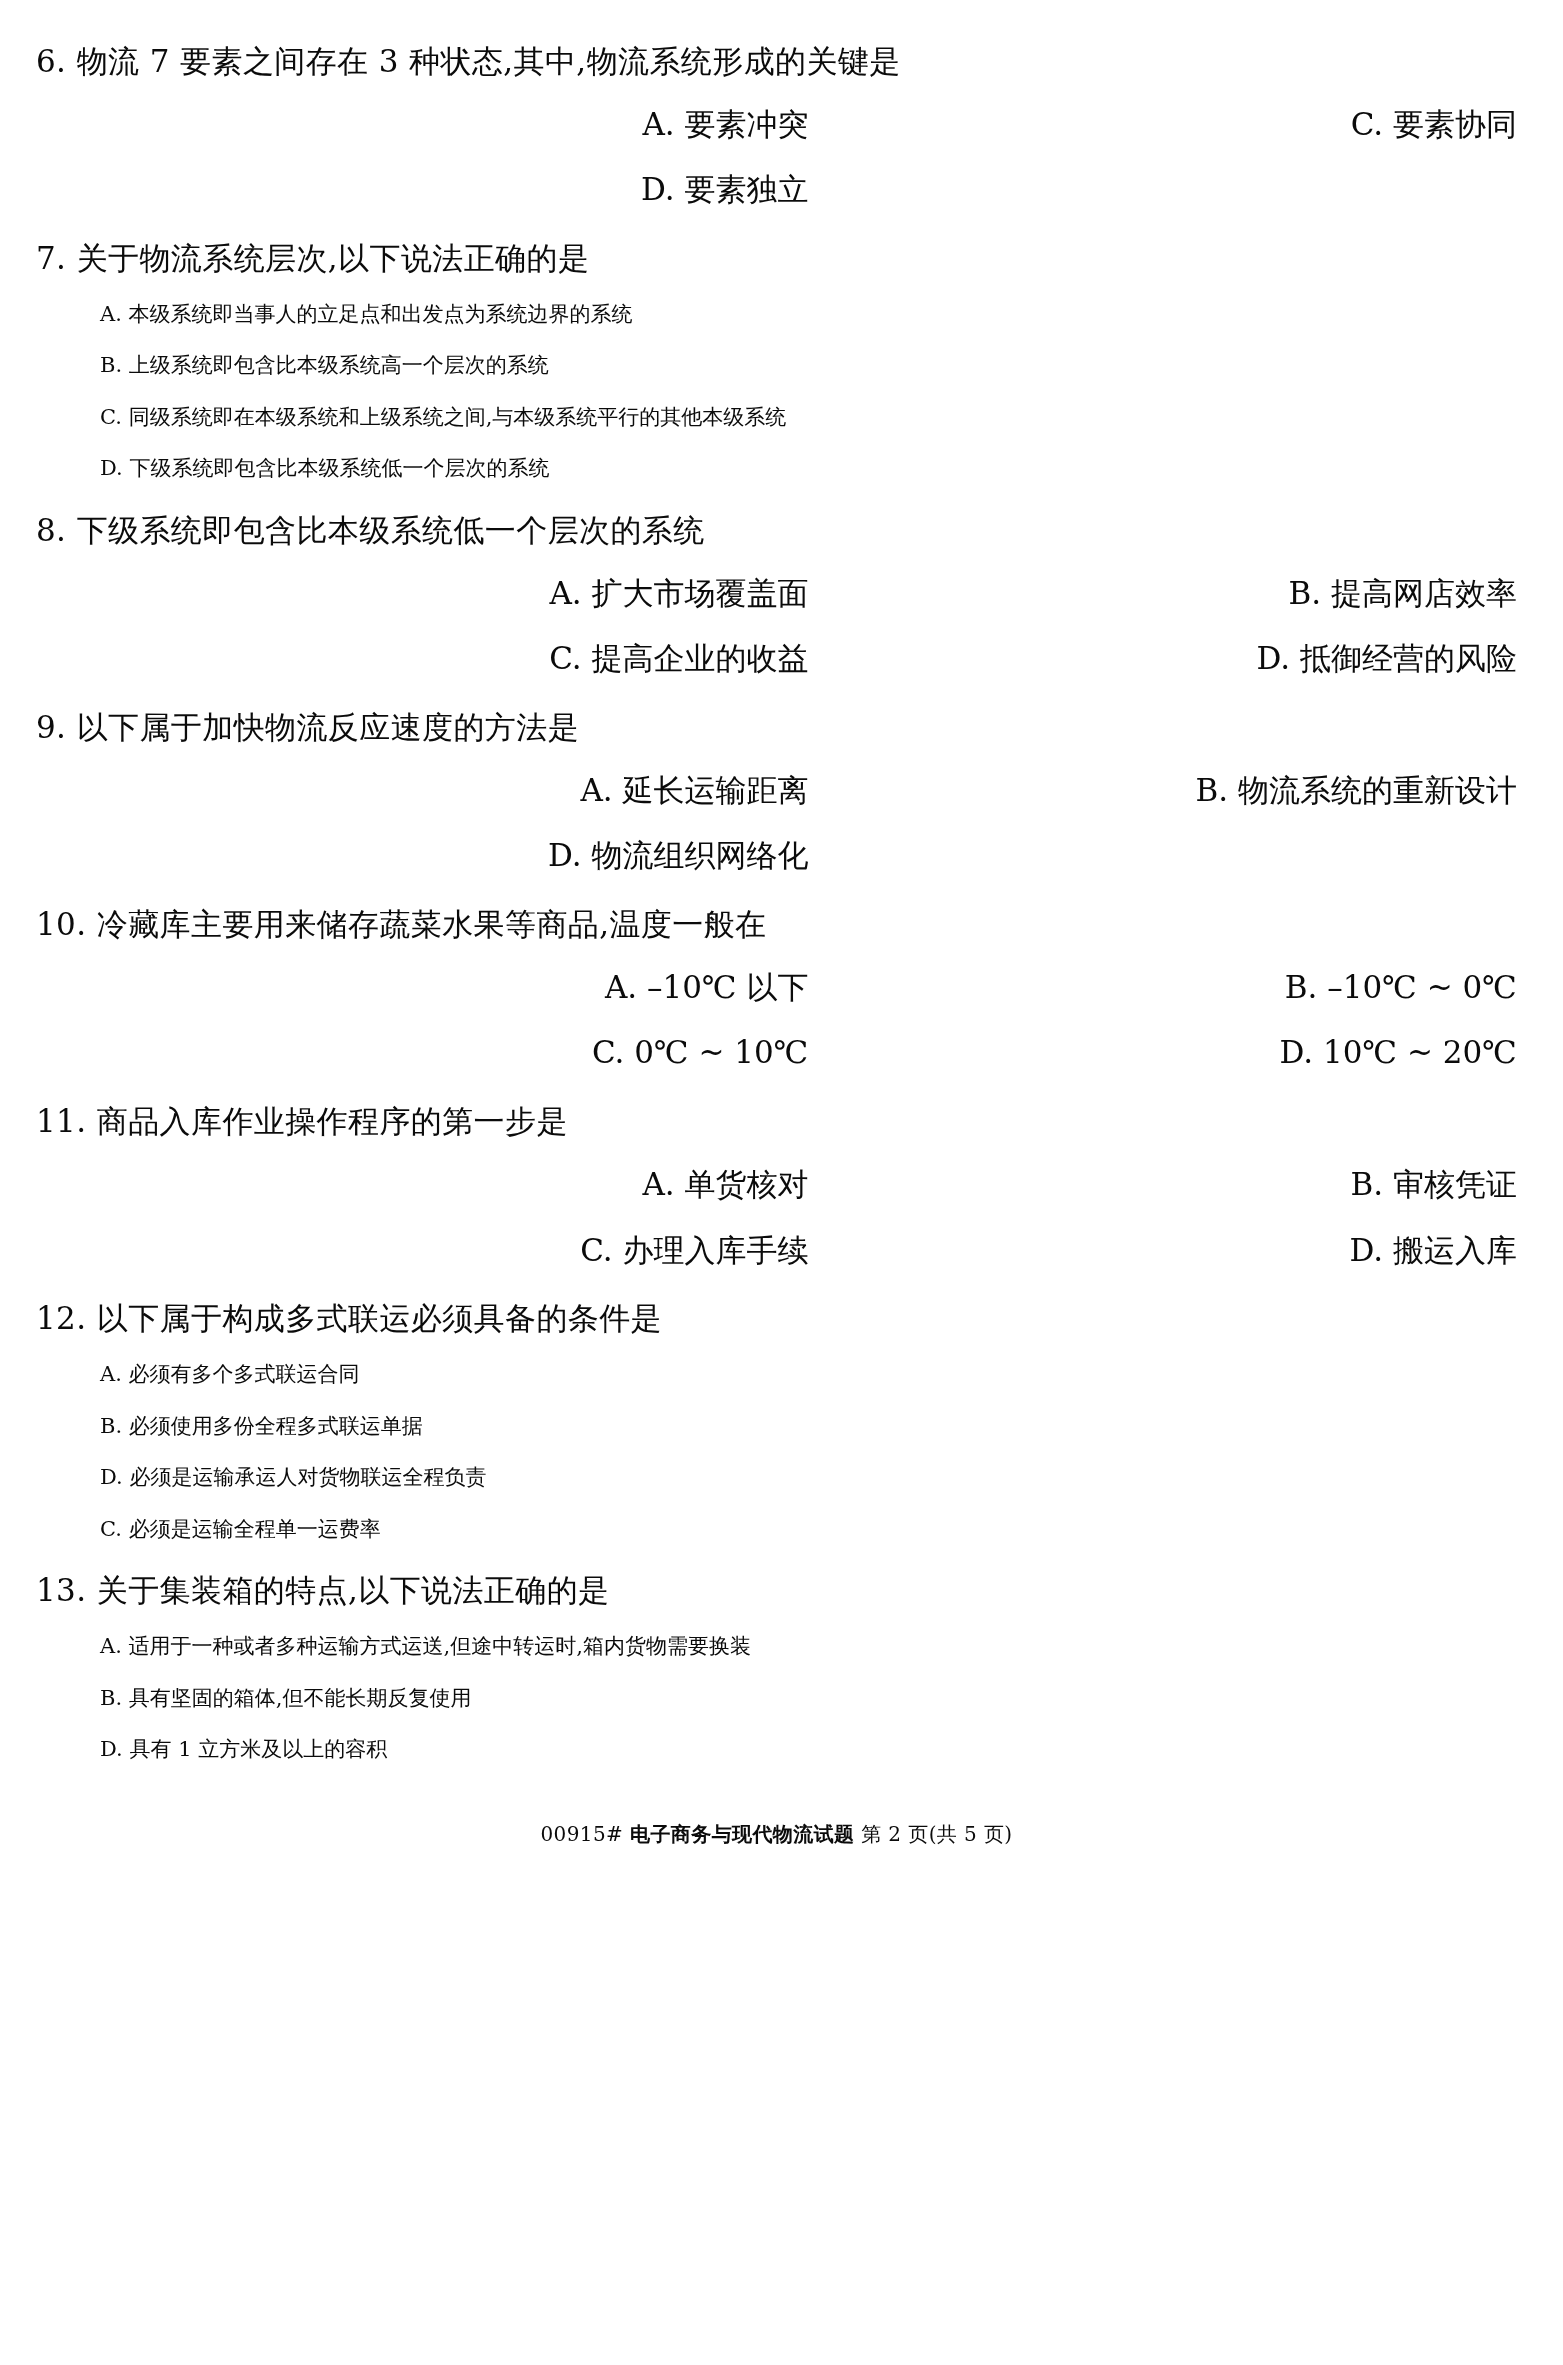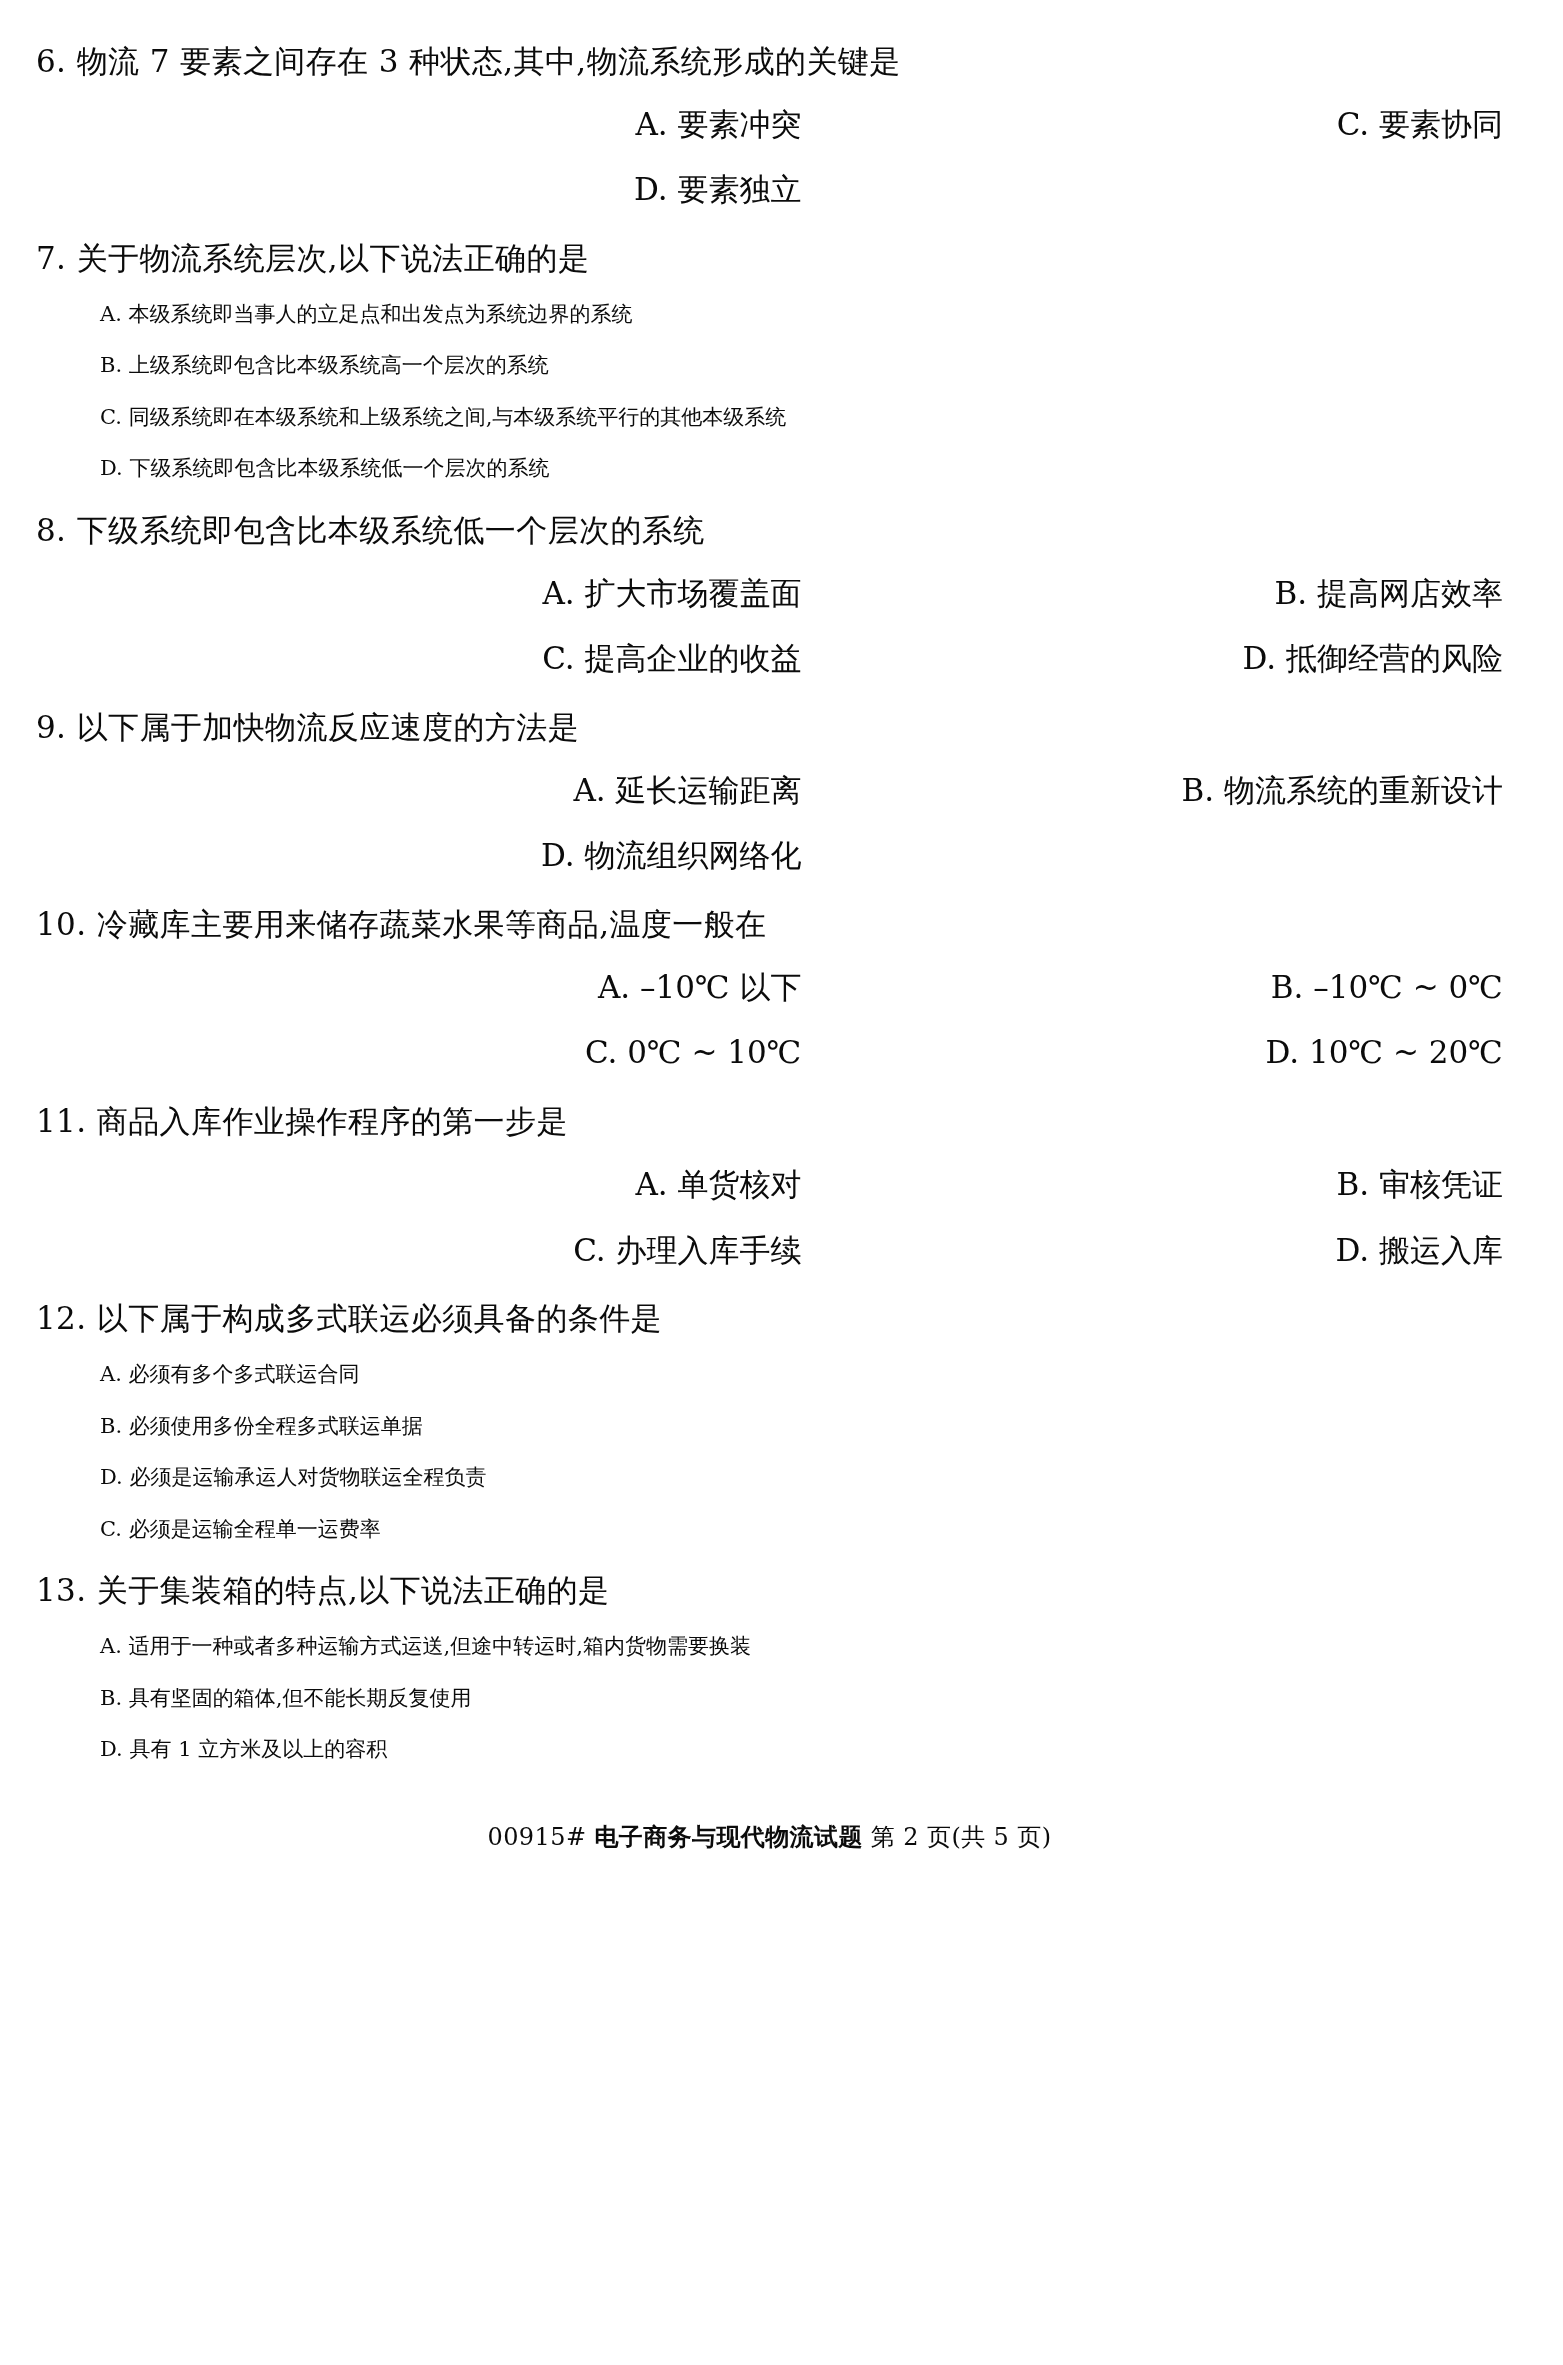--- a/index.html
+++ b/index.html
@@ -11,21 +11,21 @@
     width: 1563px;
     min-height: 2366px;
     font-family: "DejaVu Serif", "Liberation Serif", serif;
     color: #0b0b0b;
     position: relative;
   }
   .page {
     width: 1563px;
     min-height: 2366px;
     box-sizing: border-box;
-    padding: 30px 60px 0 36px;
+    padding: 30px 46px 0 36px;
     position: relative;
   }
   .question {
     margin: 0 0 5.3px 0;
   }
   .q-stem {
     font-size: 31px;
     line-height: 1.34;
     letter-spacing: 0.4px;
     padding: 10.7px 0 9px 0;
@@ -55,21 +55,21 @@
     font-size: 21px;
     line-height: 1.3;
     padding: 12.5px 0 11.6px 0;
     white-space: nowrap;
   }
   .opt-label {
     display: inline-block;
   }
   .footer {
     text-align: center;
-    font-size: 24px;
+    font-size: 20px;
     letter-spacing: 0.4px;
     padding: 41px 0 21.4px 0;
     white-space: nowrap;
   }
   .footer .code {
     font-family: "DejaVu Serif", "Liberation Serif", serif;
   }
   .footer strong {
     font-weight: 700;
   }

